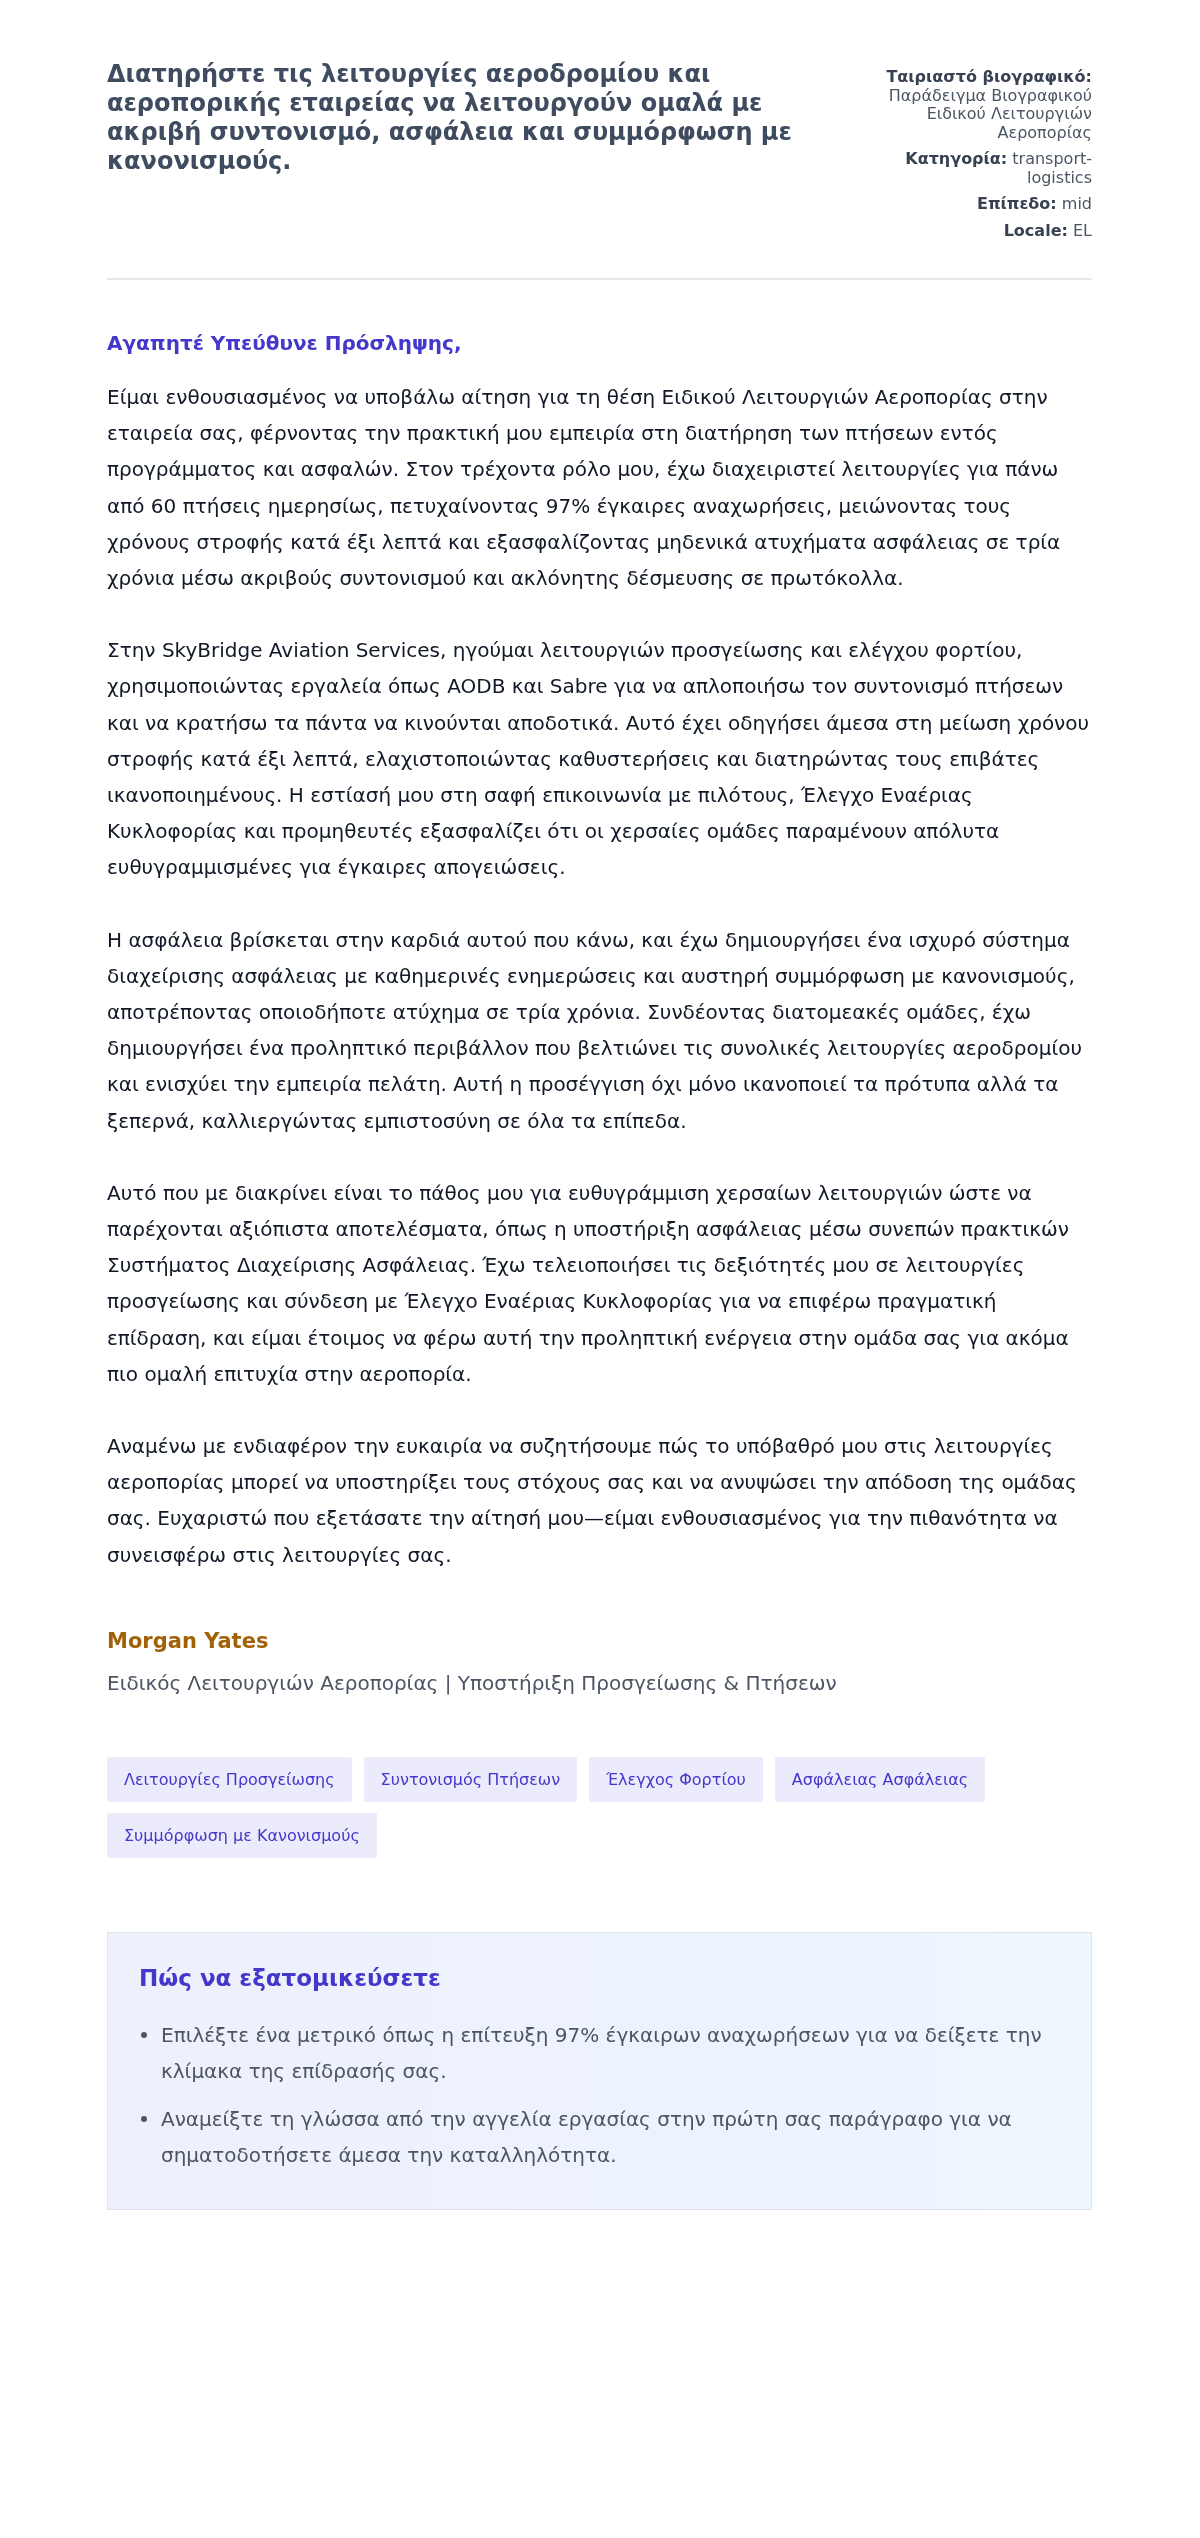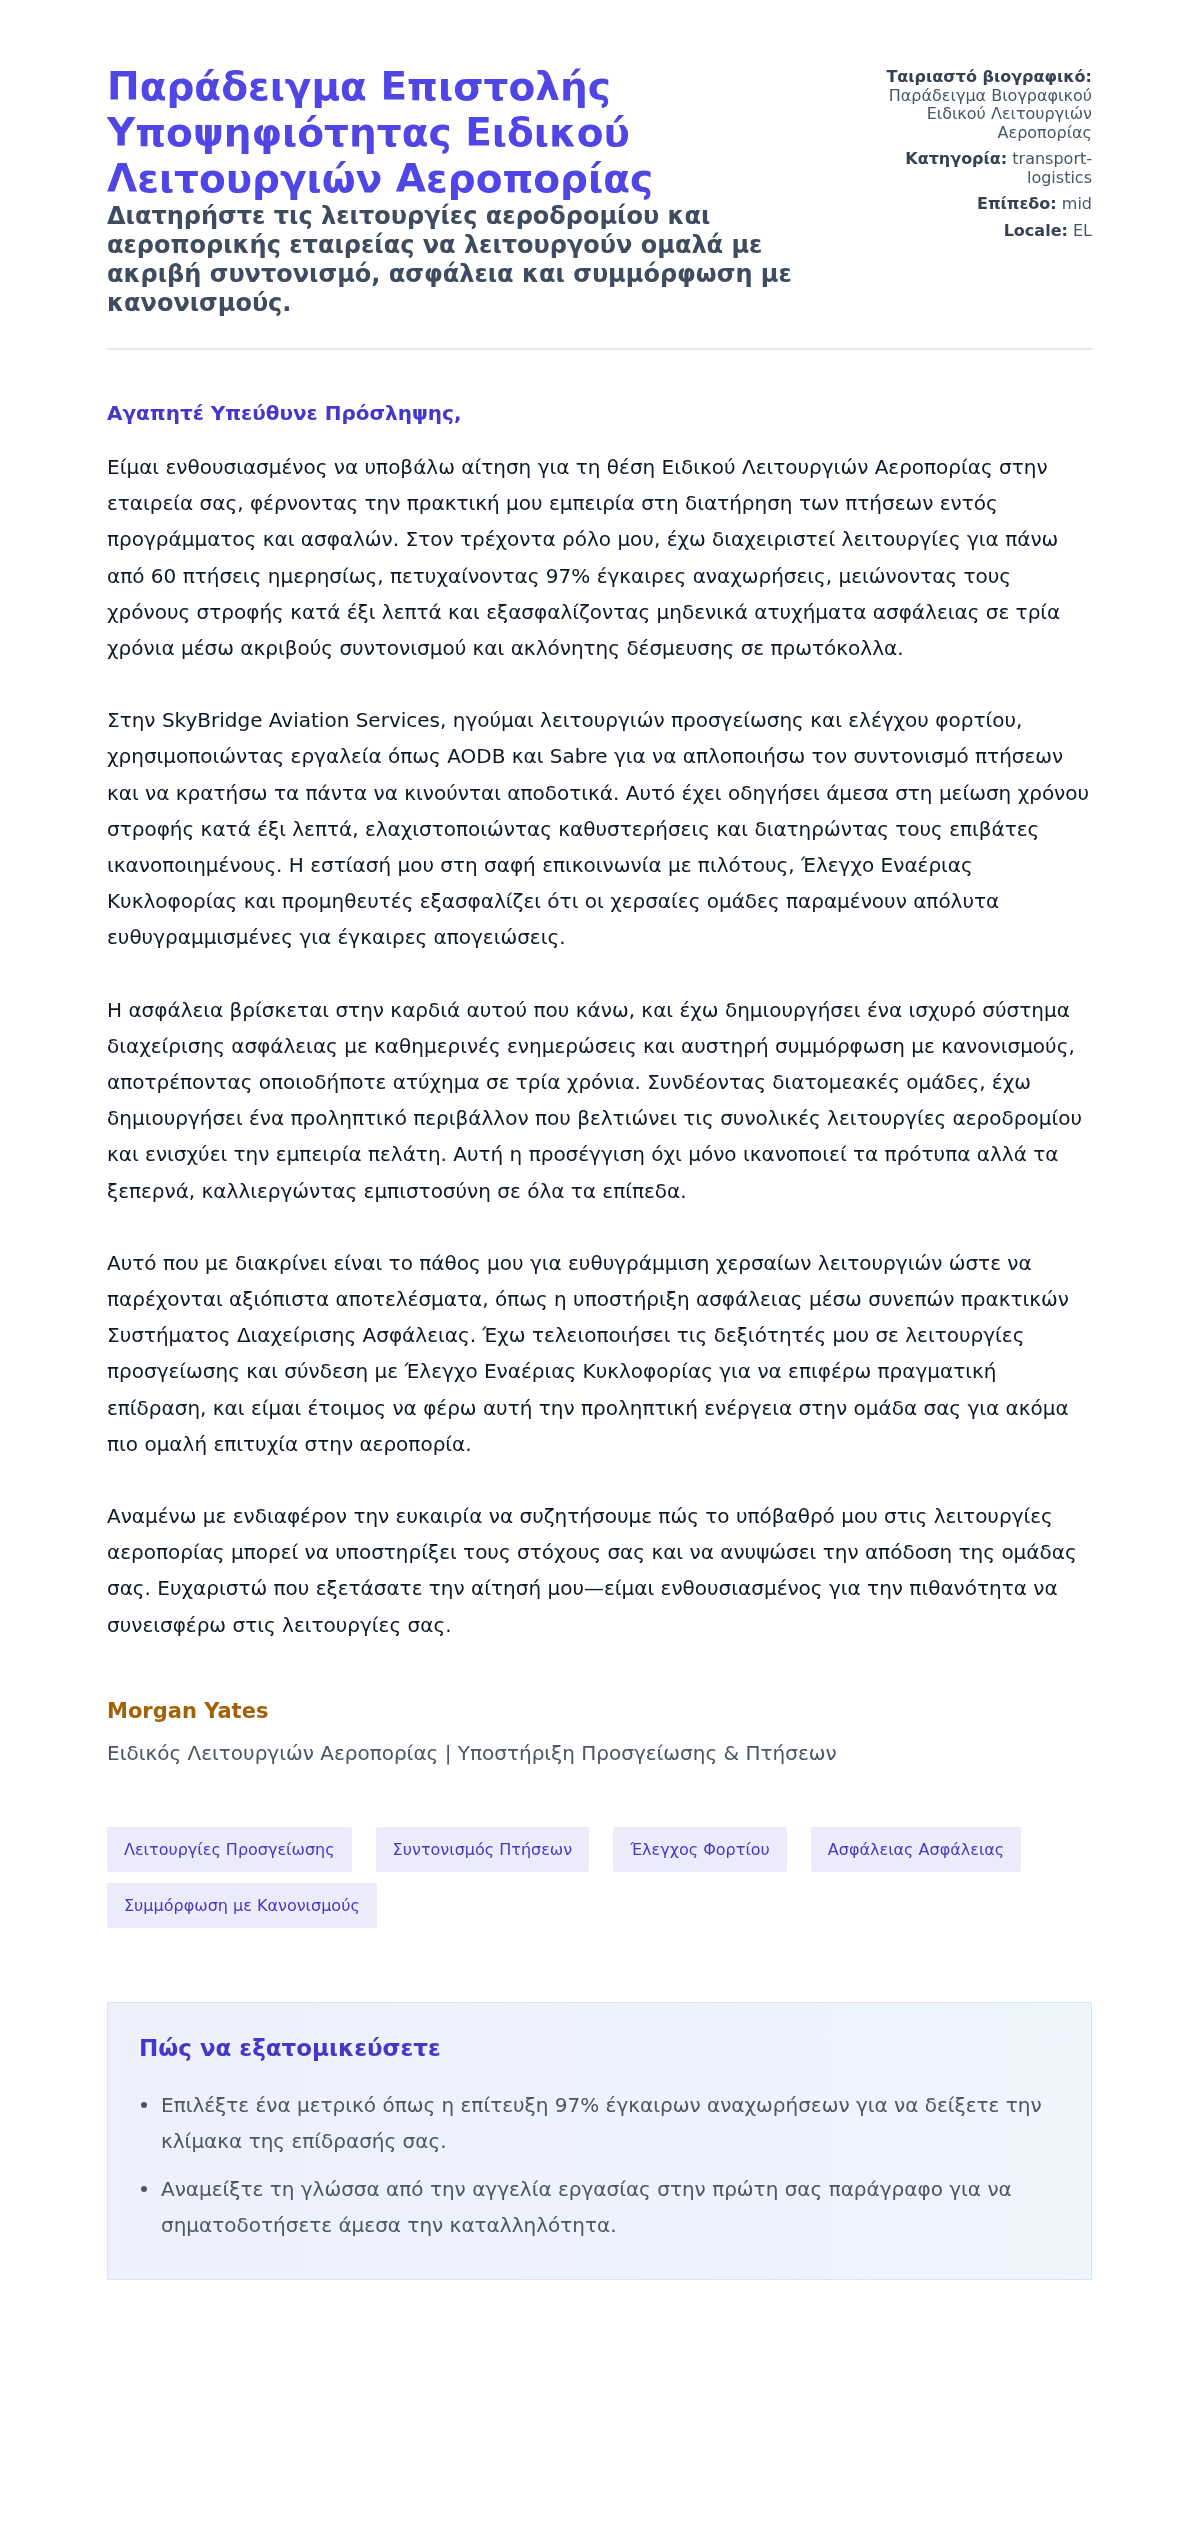--- a/index.html
+++ b/index.html
@@ -70,21 +70,21 @@
   .sig-title {
     margin-top: 14px;
     font-size: 20px;
     line-height: 28px;
     color: #4b5563;
   }
   .tags {
     margin-top: 60px;
     display: flex;
     flex-wrap: wrap;
-    gap: 11px 24px;
+    gap: 11px 12px;
     width: 985px;
   }
   .tag {
     background: #ecebfb;
     color: #4338ca;
     font-size: 16px;
     line-height: 45px;
     height: 45px;
     padding: 0 17px;
     border-radius: 2px;
@@ -126,21 +126,20 @@
     background: #4b5563;
   }
 </style>
 </head>
 <body>
 
 <div class="page">
 
   <header class="header">
     <div class="header-left">
-      <h1 class="title">Παράδειγμα Επιστολής Υποψηφιότητας Ειδικού Λειτουργιών Αεροπορίας</h1>
       <p class="subtitle">Διατηρήστε τις λειτουργίες αεροδρομίου και αεροπορικής εταιρείας να λειτουργούν ομαλά με ακριβή συντονισμό, ασφάλεια και συμμόρφωση με κανονισμούς.</p>
     </div>
     <aside class="meta">
       <div class="meta-row">
         <span class="meta-label">Ταιριαστό βιογραφικό:</span>
         <span>Παράδειγμα Βιογραφικού Ειδικού Λειτουργιών Αεροπορίας</span>
       </div>
       <div class="meta-row">
         <span class="meta-label">Κατηγορία:</span>
         <span>transport-logistics</span>

